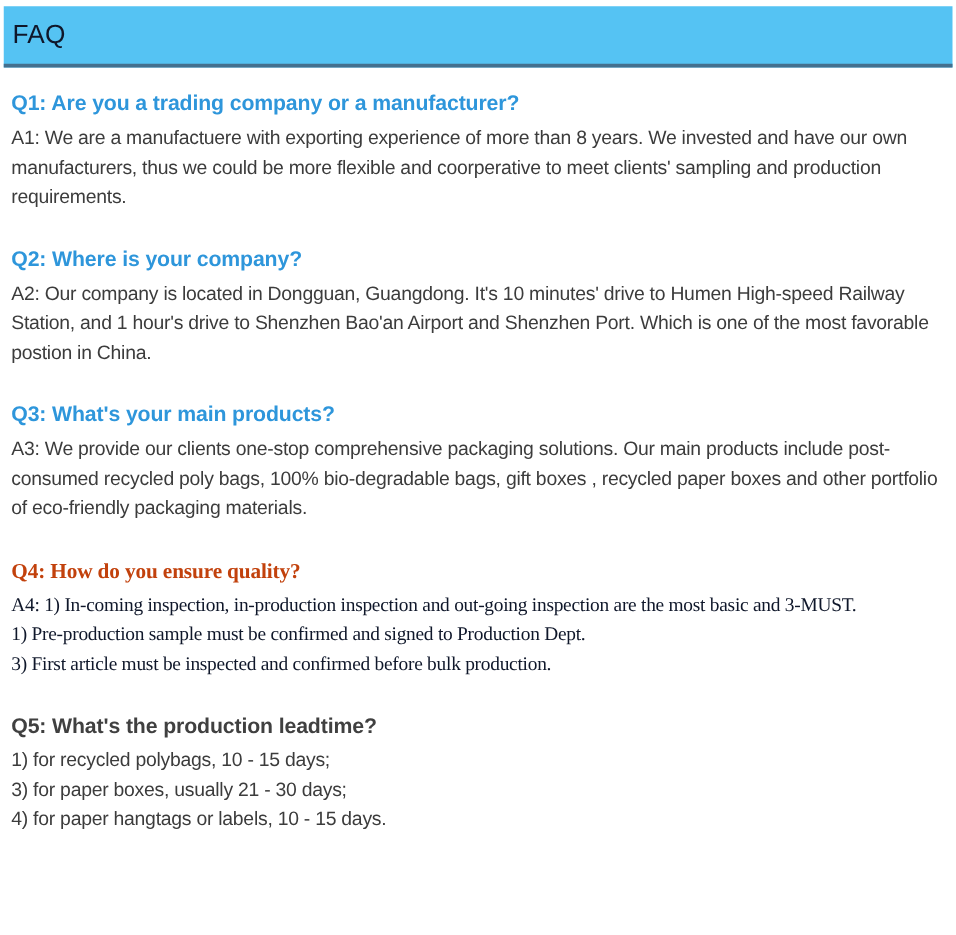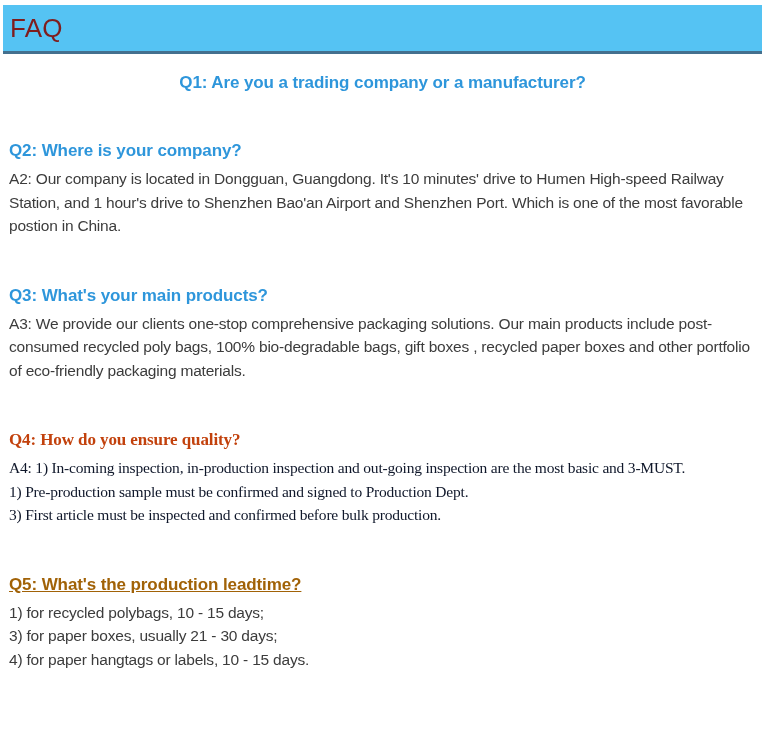--- a/index.html
+++ b/index.html
@@ -15,34 +15,33 @@
   }
   .faq-bar {
     background: #55c3f3;
     border-bottom: 3px solid #44708e;
     height: 46px;
     display: flex;
     align-items: center;
     padding: 0 7px;
   }
   .faq-bar .bar-title {
-    font-size: 26px;
+    font-size: 21px;
     font-weight: 400;
-    color: #7f1d1d;
+    color: #0f172a;
     letter-spacing: 0.2px;
   }
   .content {
     padding: 0 6px;
   }
   section.faq-item {
-    margin-top: 48px;
+    margin-top: 28px;
   }
   section.faq-item:first-child {
     margin-top: 19px;
-    text-align: center;
   }
   h3.question {
     margin: 0 0 6px 0;
     font-size: 17px;
     line-height: 20px;
     font-weight: 700;
     color: #2e96db;
     letter-spacing: -0.1px;
   }
   .answer {
@@ -60,20 +59,23 @@
 
 <div class="page">
 
   <div class="faq-bar" style="background: rgb(85, 195, 243); border-bottom-color: rgb(68, 112, 142);">
     <span class="bar-title">FAQ</span>
   </div>
 
   <div class="content" id="faq-list">
   <section class="faq-item">
     <h3 class="question" style="color: rgb(46, 150, 219);">Q1: Are you a trading company or a manufacturer?</h3>
+    <div class="answer" style="color: rgb(60, 60, 60);">
+          <div class="line">A1: We are a manufactuere with exporting experience of more than 8 years. We invested and have our own manufacturers, thus we could be more flexible and coorperative to meet clients' sampling and production requirements.</div>
+        </div>
   </section>
 
   <section class="faq-item">
     <h3 class="question" style="color: rgb(46, 150, 219);">Q2: Where is your company?</h3>
     <div class="answer" style="color: rgb(60, 60, 60);">
           <div class="line">A2: Our company is located in Dongguan, Guangdong. It's 10 minutes' drive to Humen High-speed Railway Station, and 1 hour's drive to Shenzhen Bao'an Airport and Shenzhen Port. Which is one of the most favorable postion in China.</div>
         </div>
   </section>
 
   <section class="faq-item">
@@ -86,21 +88,21 @@
   <section class="faq-item">
     <h3 class="question" style="color: #c2410c; font-family: Liberation Serif, serif;">Q4: How do you ensure quality?</h3>
     <div class="answer" style="color: #0f172a; font-family: Liberation Serif, serif;">
           <div class="line">A4: 1) In-coming inspection, in-production inspection and out-going inspection are the most basic and 3-MUST.</div>
           <div class="line">1) Pre-production sample must be confirmed and signed to Production Dept.</div>
           <div class="line">3) First article must be inspected and confirmed before bulk production.</div>
         </div>
   </section>
 
   <section class="faq-item">
-    <h3 class="question" style="color: #a16207; text-decoration: underline;">Q5: What's the production leadtime?</h3>
+    <h3 class="question" style="color: #404040;">Q5: What's the production leadtime?</h3>
     <div class="answer" style="color: rgb(60, 60, 60);">
           <div class="line">1) for recycled polybags, 10 - 15 days;</div>
           <div class="line">3) for paper boxes, usually 21 - 30 days;</div>
           <div class="line">4) for paper hangtags or labels, 10 - 15 days.</div>
         </div>
   </section>
 </div>
 
 </div>
 

